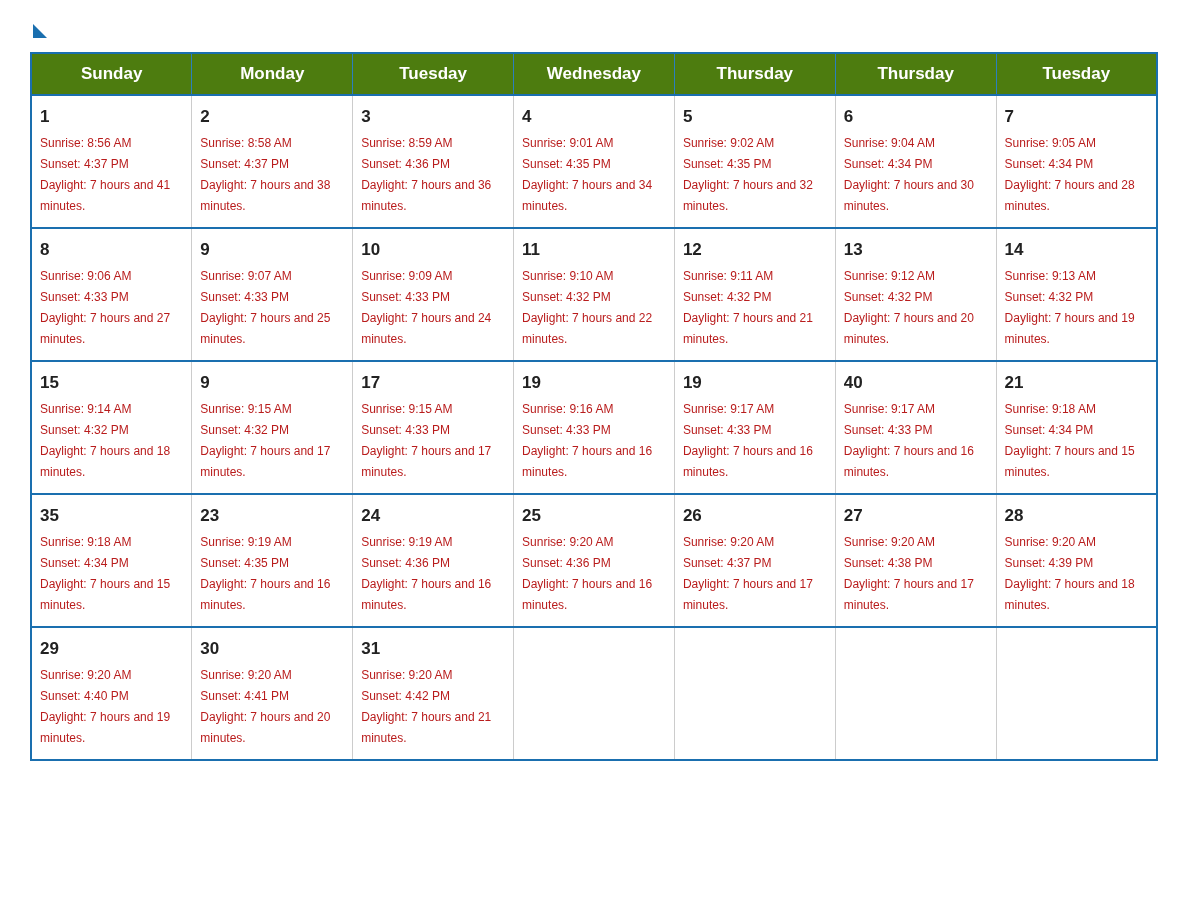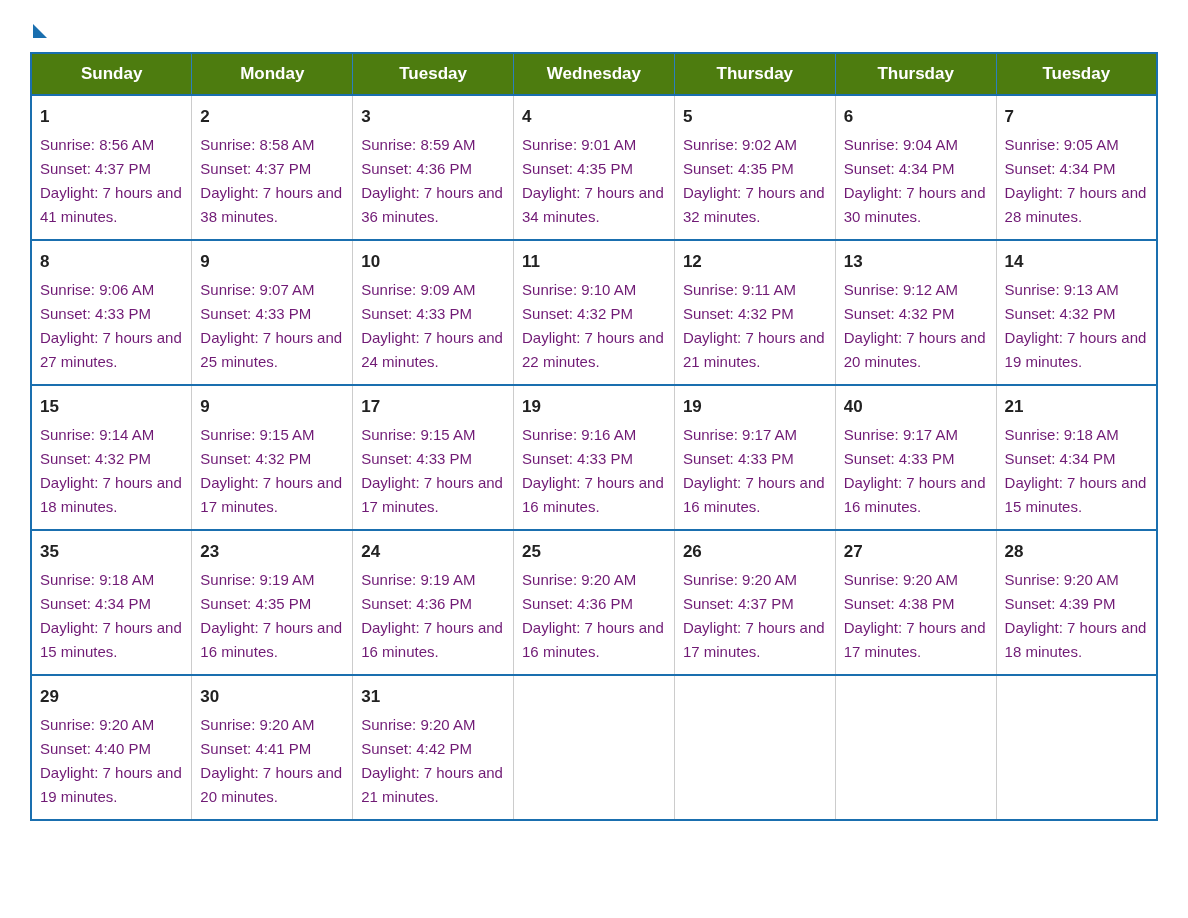--- a/index.html
+++ b/index.html
@@ -96,22 +96,22 @@
       background: #fff;
     }
     .day-number {
       font-size: 17px;
       font-weight: bold;
       color: #222;
       display: block;
       margin-bottom: 3px;
     }
     .day-info {
-      color: #701a75;
-      font-size: 15px;
+      color: #b91c1c;
+      font-size: 12px;
     }
   </style>
 </head>
 <body>
 
 <div class="header">
   <div class="logo">
     <div class="logo-top">
       <span class="logo-general"></span>
       <div class="logo-arrow"></div>

